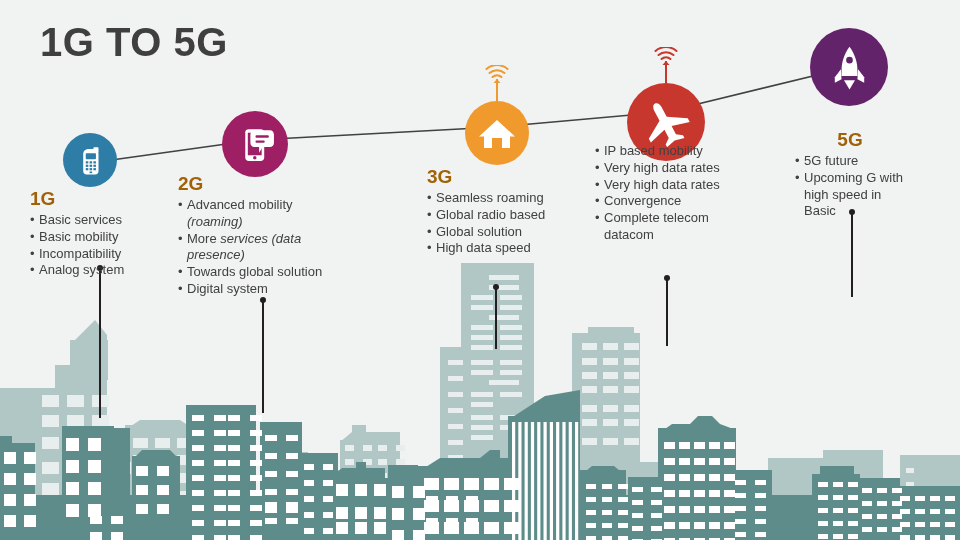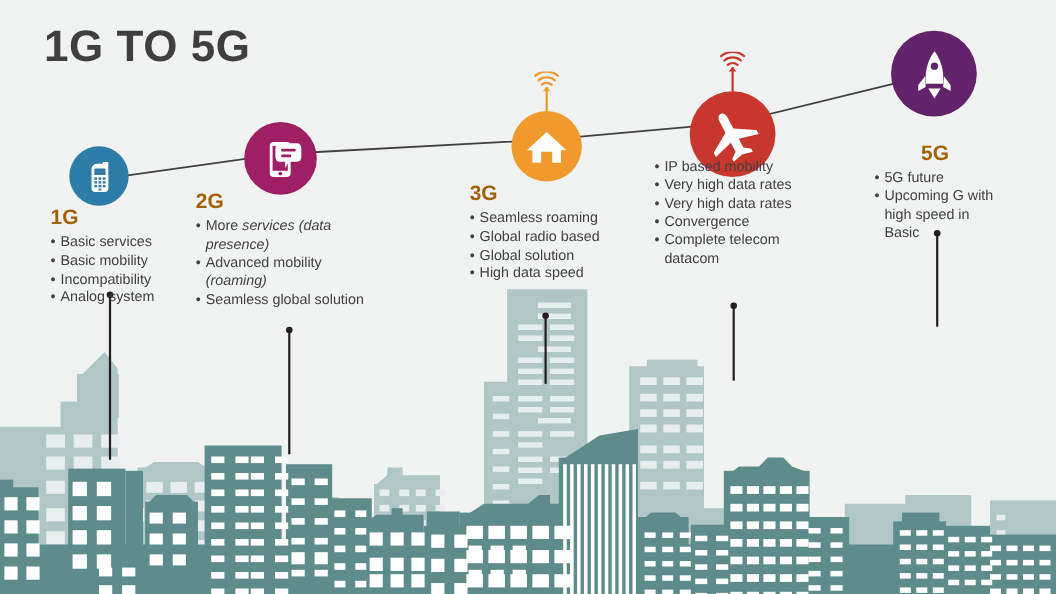--- a/index.html
+++ b/index.html
@@ -758,35 +758,36 @@
         <path d="M27 21.5 L32 28 L32 32.5 L26.5 29.5 Z"></path>
         <path d="M15.5 30.5 L24.5 30.5 L20 38 Z"></path>
         </g>
             <circle cx="20" cy="14" r="2.7" fill="#63236b"></circle>
           </svg>
         </span>
       </div>
     </div>
 
   <div id="blocks">
-      <div class="gen-block" style="left: 46px; top: 172px; width: 150px;">
+      <div class="gen-block" style="left: 30px; top: 172px; width: 150px;">
         <div class="gen-label">1G</div>
         <ul class="gen-list">
           <li>Basic services</li>
           <li>Basic mobility</li>
           <li>Incompatibility</li>
           <li>Analog system</li>
         </ul>
       </div>
       <div class="gen-block" style="left: 178px; top: 157px; width: 160px;">
         <div class="gen-label">2G</div>
         <ul class="gen-list">
+          <li>Advanced mobility <i>(roaming)</i></li>
           <li>More <i>services (data presence)</i></li>
-          <li>Advanced mobility <i>(roaming)</i></li>
-          <li>Seamless global solution</li>
+          <li>Towards global solution</li>
+          <li>Digital system</li>
         </ul>
       </div>
       <div class="gen-block" style="left: 427px; top: 150px; width: 140px;">
         <div class="gen-label">3G</div>
         <ul class="gen-list">
           <li>Seamless roaming</li>
           <li>Global radio based</li>
           <li>Global solution</li>
           <li>High data speed</li>
         </ul>

